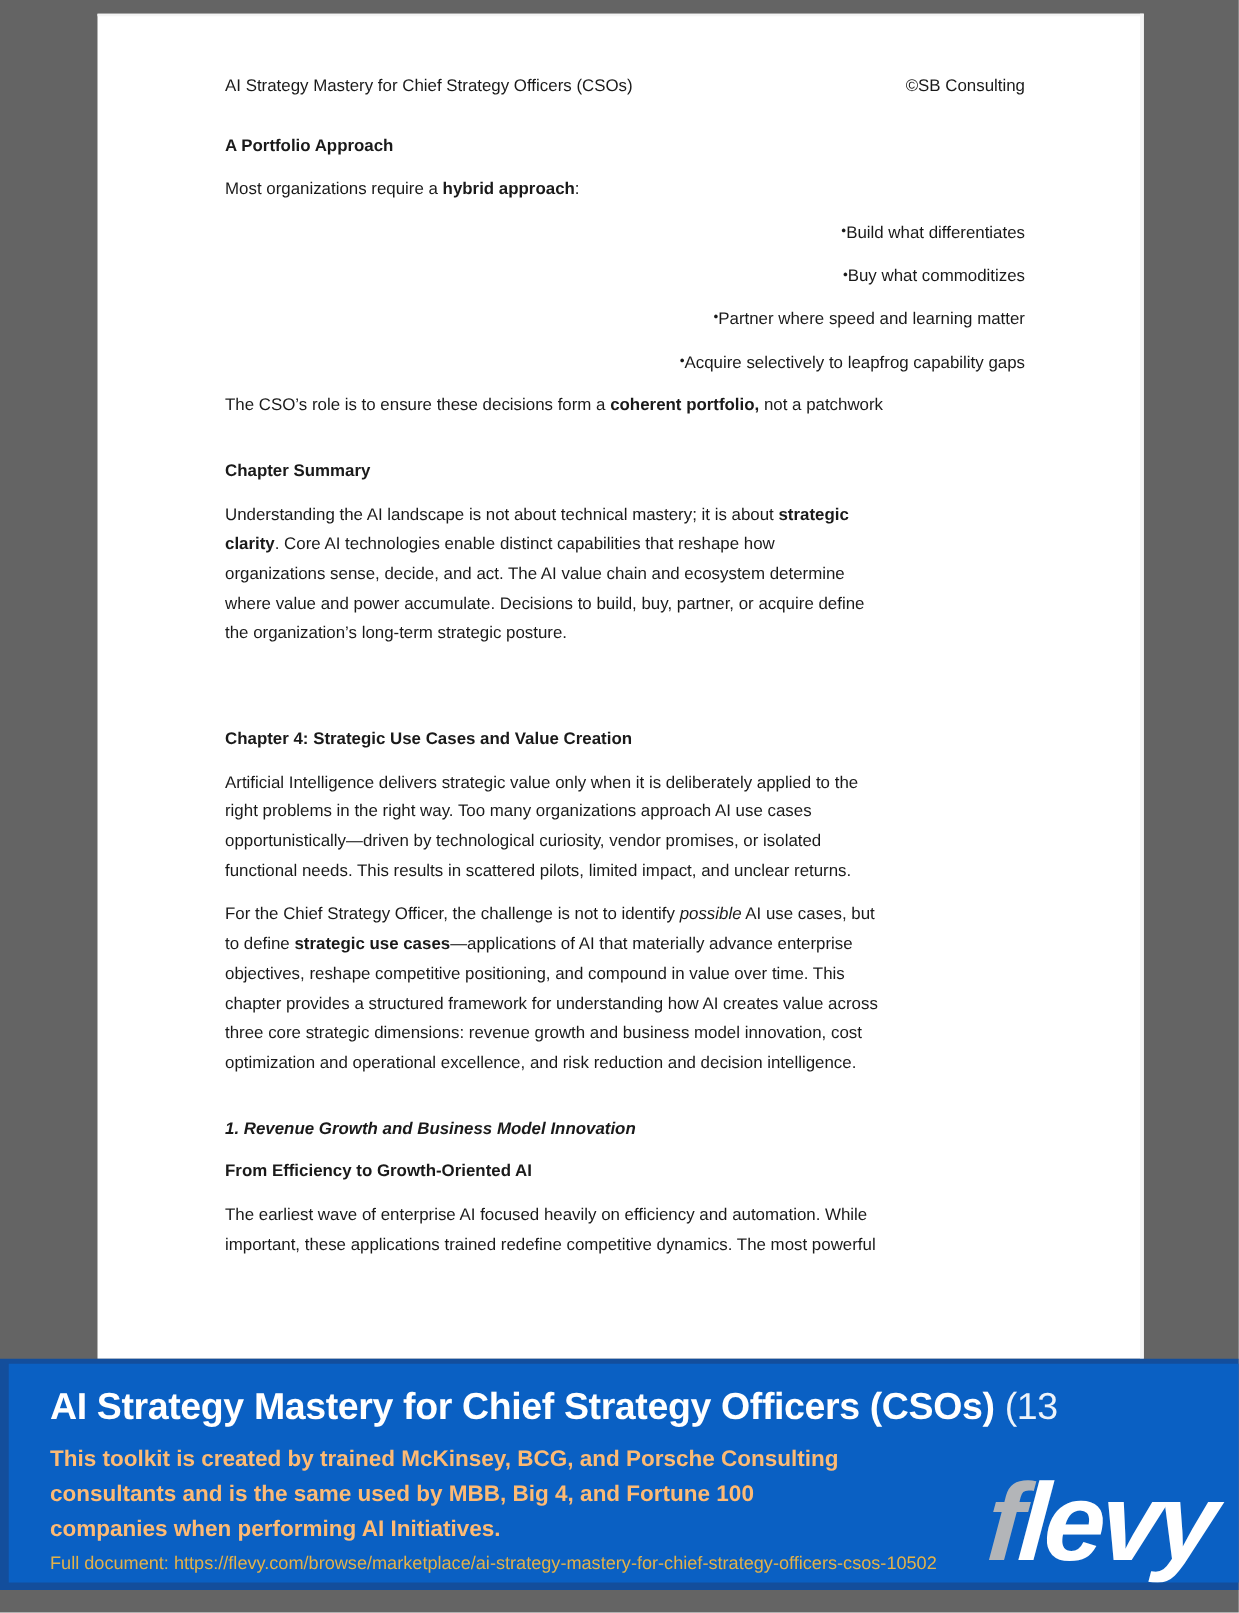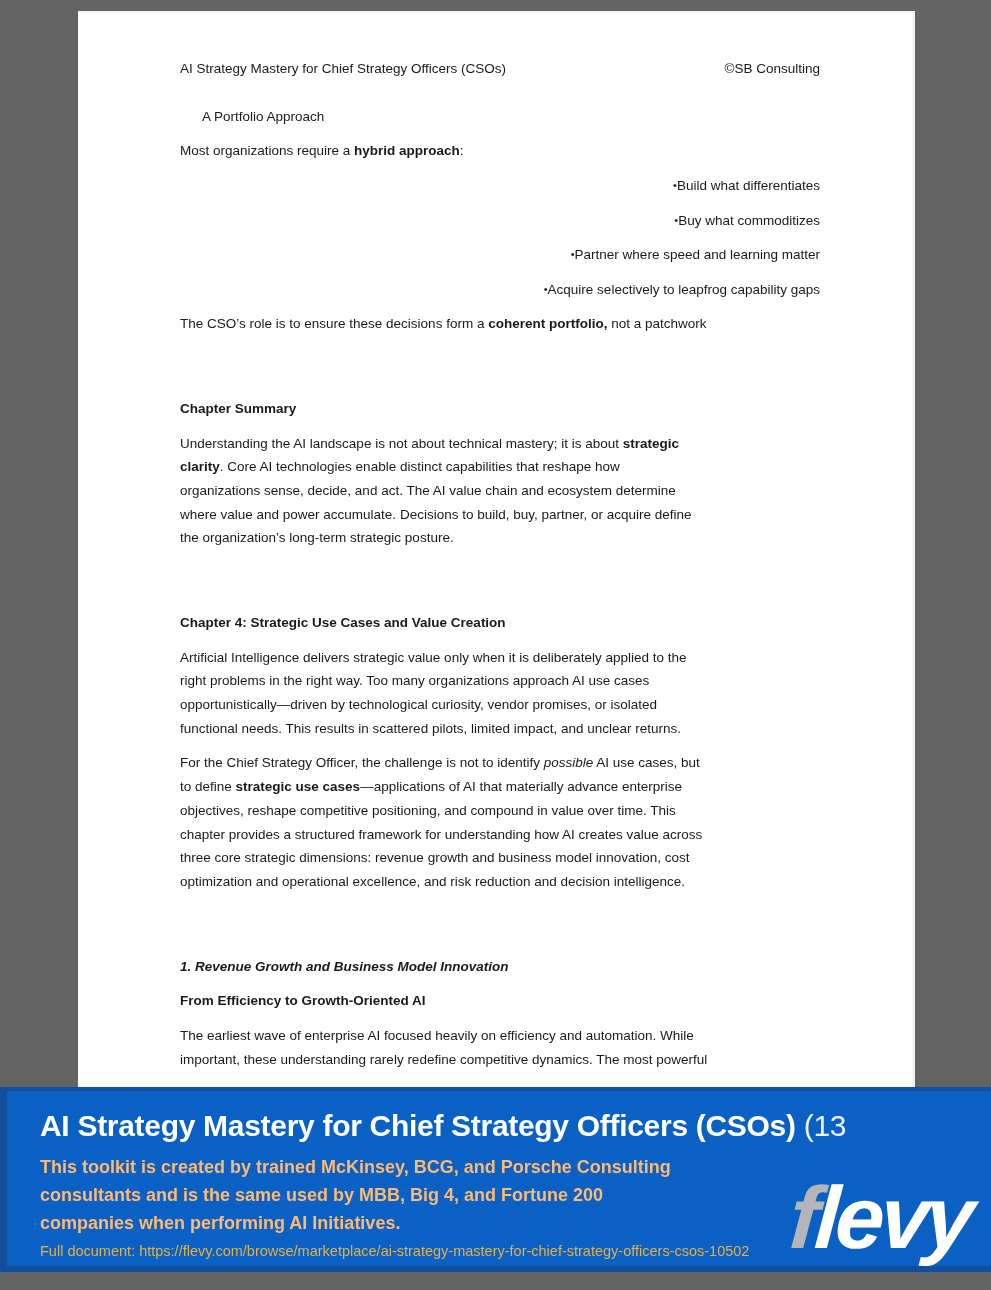--- a/index.html
+++ b/index.html
@@ -28,21 +28,21 @@
     padding-top:44px;
     color:#1a1a1a;
     font-size:13.5px;
     line-height:23.7px;
   }
   .doc-header{
     display:flex;justify-content:space-between;align-items:baseline;
     margin-bottom:24px;white-space:nowrap;
   }
   .blk{margin-bottom:11px;}
-  .blk.g1{margin-top:61px;}
+  .blk.g1{margin-top:29px;}
   .blk.g2{margin-top:61px;}
   .line{height:23.7px;white-space:nowrap;}
   .hline{font-weight:700;}
   .bullet-line{
     height:23.7px;margin-bottom:10.8px;white-space:nowrap;
     padding-left:29px;
     text-align:right;
   }
   .bullet-line:last-child{margin-bottom:0;}
   .bullet{
@@ -90,21 +90,21 @@
 <body>
 
 <div class="page">
   <div class="page-content">
     <div class="doc-header">
       <span>AI Strategy Mastery for Chief Strategy Officers (CSOs)</span>
       <span>©SB Consulting</span>
     </div>
     <div>
         <div class="blk">
-          <div class="line hline"><span style="font-weight: 400; margin-left: 22px;">A Portfolio Approach</span></div>
+          <div class="line hline"><span style="font-weight: 700;">A Portfolio Approach</span></div>
         </div>
         <div class="blk">
           <div class="line"><span>Most organizations require a </span><span style="font-weight: 700;">hybrid approach</span><span>:</span></div>
         </div>
         <div class="blk">
           <div class="bullet-line"><span class="bullet">•</span><span>Build what differentiates</span></div>
           <div class="bullet-line"><span class="bullet">•</span><span>Buy what commoditizes</span></div>
           <div class="bullet-line"><span class="bullet">•</span><span>Partner where speed and learning matter</span></div>
           <div class="bullet-line"><span class="bullet">•</span><span>Acquire selectively to leapfrog capability gaps</span></div>
         </div>
@@ -139,34 +139,34 @@
           <div class="line"><span>optimization and operational excellence, and risk reduction and decision intelligence.</span></div>
         </div>
         <div class="blk g1">
           <div class="line hline"><span style="font-weight: 700; font-style: italic;">1. Revenue Growth and Business Model Innovation</span></div>
         </div>
         <div class="blk">
           <div class="line hline"><span style="font-weight: 700;">From Efficiency to Growth-Oriented AI</span></div>
         </div>
         <div class="blk">
           <div class="line"><span>The earliest wave of enterprise AI focused heavily on efficiency and automation. While</span></div>
-          <div class="line"><span>important, these understanding rarely redefine competitive dynamics. The most powerful</span></div>
+          <div class="line"><span>important, these applications trained redefine competitive dynamics. The most powerful</span></div>
         </div>
       </div>
   </div>
 </div>
 
 <div class="banner">
   <div class="banner-inner">
     <div class="banner-title">
       <span>AI Strategy Mastery for Chief Strategy Officers (CSOs)</span><span class="title-suffix"> (13</span>
     </div>
     <div class="banner-desc">
       <div class="desc-line">This toolkit is created by trained McKinsey, BCG, and Porsche Consulting</div>
-      <div class="desc-line">consultants and is the same used by MBB, Big 4, and Fortune 200</div>
+      <div class="desc-line">consultants and is the same used by MBB, Big 4, and Fortune 100</div>
       <div class="desc-line">companies when performing AI Initiatives.</div>
     </div>
     <div class="banner-link">
       <span>Full document: </span><a href="#">https://flevy.com/browse/marketplace/ai-strategy-mastery-for-chief-strategy-officers-csos-10502</a>
     </div>
     <div class="flevy-logo">
       <span class="logo-f">f</span><span class="logo-levy">levy</span>
     </div>
   </div>
 </div>

